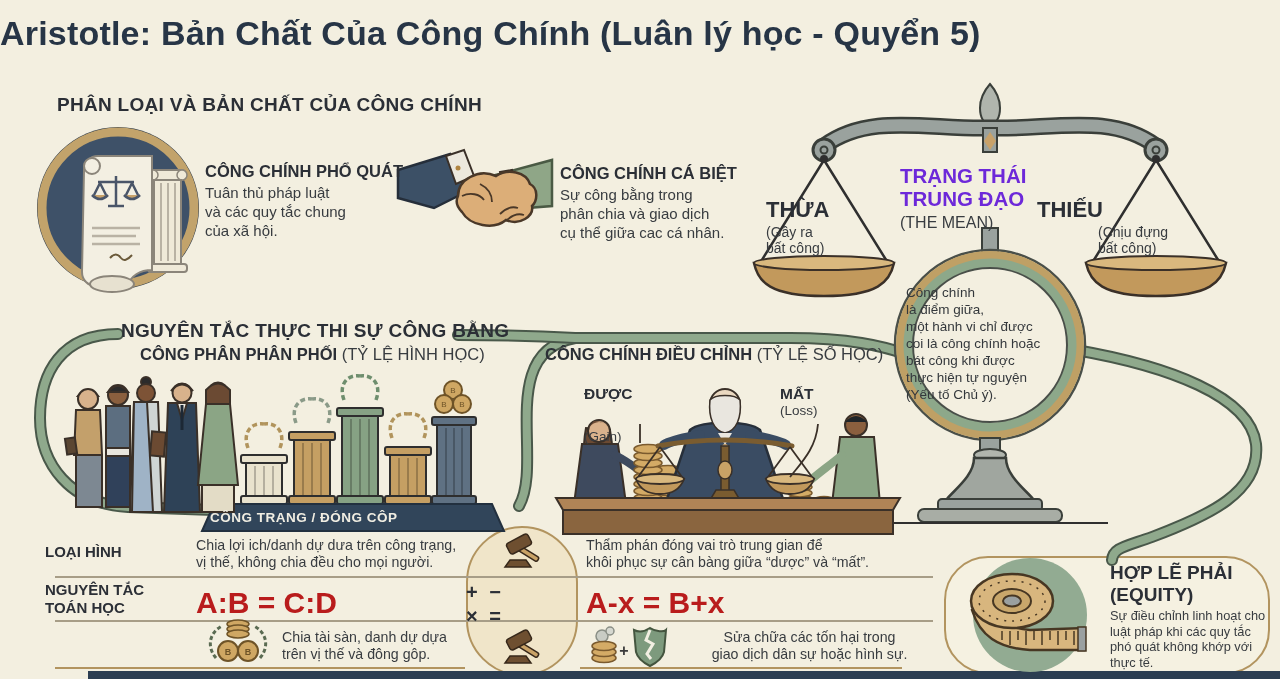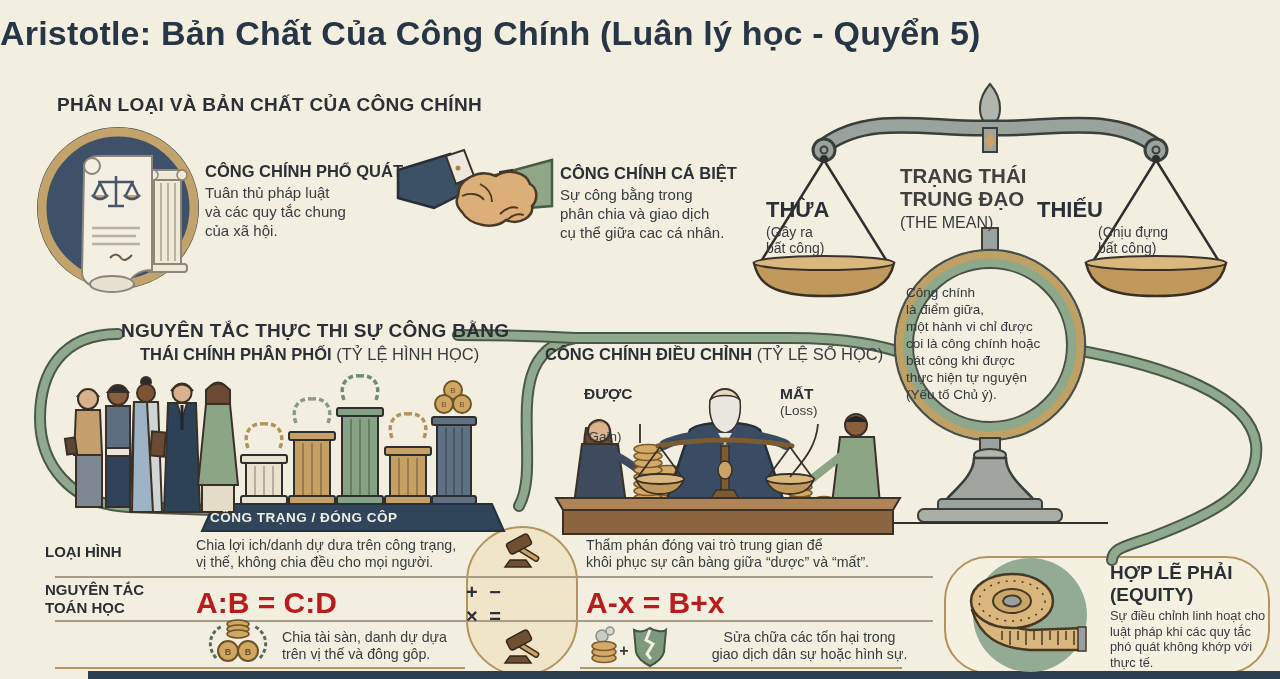--- a/index.html
+++ b/index.html
@@ -6,21 +6,21 @@
   .stage{position:relative;width:1280px;height:679px;overflow:hidden;background:#f3efe0;
          font-family:"Liberation Sans",sans-serif;}
   .t{position:absolute;white-space:pre-line;color:#383c40;line-height:1.25;}
   .ctr{text-align:left;}
   .title{font-size:34px;font-weight:bold;color:#273546;letter-spacing:0.2px;}
   .h1{font-size:19px;font-weight:bold;color:#2b2f36;letter-spacing:0.3px;}
   .h2{font-size:16.5px;font-weight:bold;color:#2b2f36;}
   .body{font-size:15px;}
   .panlabel{font-size:22px;font-weight:bold;color:#2b2f36;}
   .pansub{font-size:14px;line-height:1.15;}
-  .meantitle{font-size:20.5px;font-weight:bold;color:#404040;line-height:1.12;}
+  .meantitle{font-size:20.5px;font-weight:bold;color:#6d28d9;line-height:1.12;}
   .meansub{font-size:16px;}
   .ringnote{font-size:13.5px;line-height:1.26;color:#34383c;}
   .colhead{font-size:16.5px;}
   .colhead .strong{font-weight:bold;color:#2b2f36;}
   .gain{font-size:15.5px;font-weight:bold;color:#2b2f36;}
   .gainsub{font-size:13.5px;}
   .plat{font-size:13.5px;font-weight:bold;color:#f0ede2;letter-spacing:0.5px;}
   .rowlab{font-size:15px;font-weight:bold;color:#2b2f36;line-height:1.2;}
   .cell{font-size:14.2px;line-height:1.2;}
   .formula{font-size:30px;font-weight:bold;color:#b91c1c;}
@@ -396,21 +396,21 @@
   <div class="t h1" style="left:121px;top:319px;">NGUYÊN TẮC THỰC THI SỰ CÔNG BẰNG</div>
 
   <div class="t ringnote ctr" style="left:906px;top:284px;width:168px;">Công chính
 là điểm giữa,
 một hành vi chỉ được
 coi là công chính hoặc
 bát công khi được
 thực hiện tự nguyện
 (Yếu tố Chủ ý).</div>
 
-  <div class="t colhead ctr" style="left:140px;top:344px;width:380px;"><span class="strong">THÁI CHÍNH PHÂN PHỐI</span><span> (TỶ LỆ HÌNH HỌC)</span></div>
+  <div class="t colhead ctr" style="left:140px;top:344px;width:380px;"><span class="strong">CÔNG PHÂN PHÂN PHỐI</span><span> (TỶ LỆ HÌNH HỌC)</span></div>
 
   <div class="t colhead ctr" style="left:545px;top:344px;width:380px;"><span class="strong">CÔNG CHÍNH ĐIỀU CHỈNH</span><span> (TỶ LỆ SỐ HỌC)</span></div>
 
   <div class="t gain ctr" style="left:584px;top:384px;width:76px;">ĐƯỢC</div>
   <div class="t gainsub ctr" style="left:584px;top:403px;width:76px;margin-top:26px;">(Gain)</div>
   <div class="t gain ctr" style="left:780px;top:384px;width:76px;">MẤT</div>
   <div class="t gainsub ctr" style="left:780px;top:403px;width:76px;">(Loss)</div>
 
   <div class="t plat ctr" style="left:210px;top:510px;width:290px;">CÔNG TRẠNG / ĐÓNG CÔP</div>
 

